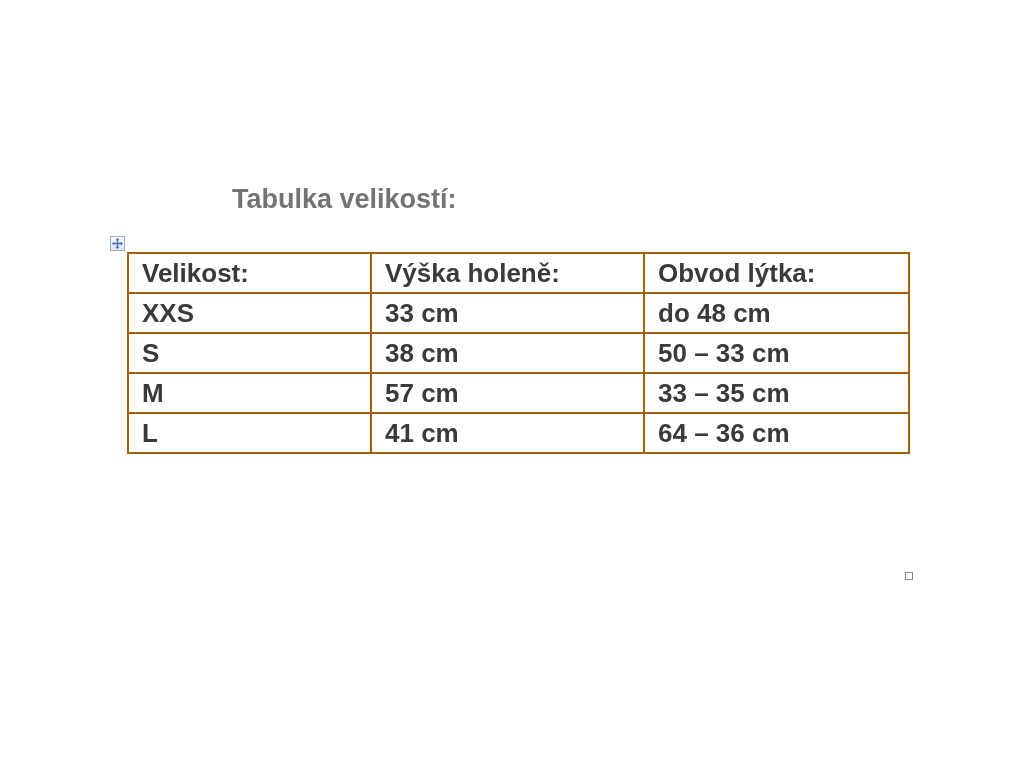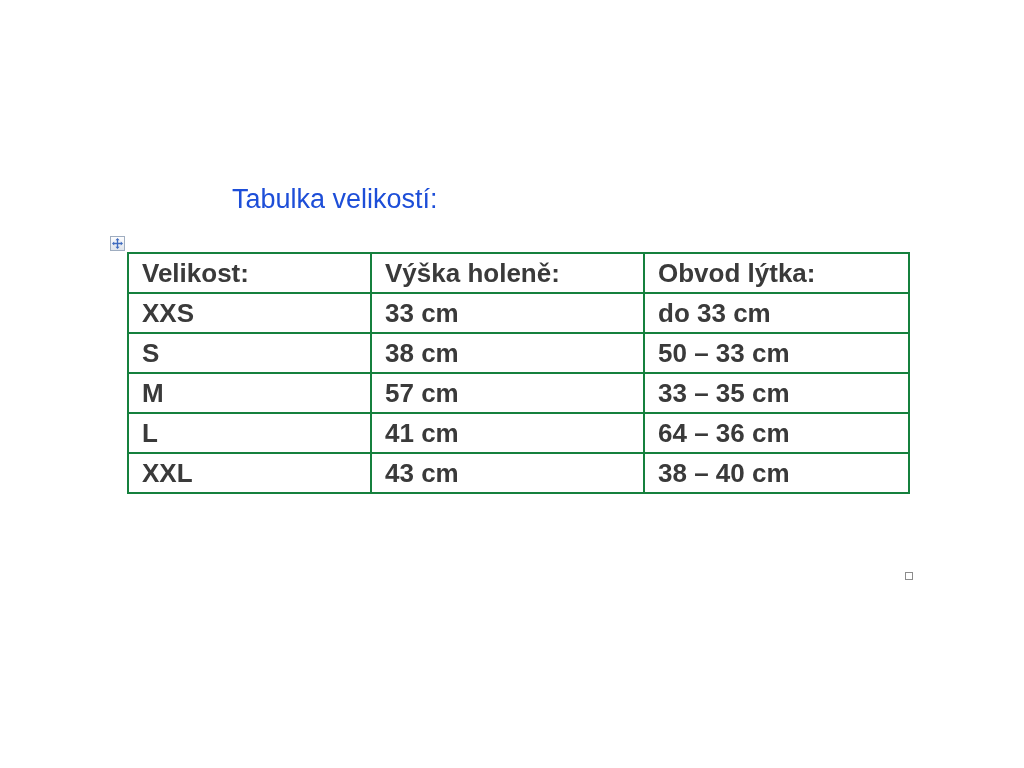--- a/index.html
+++ b/index.html
@@ -11,34 +11,34 @@
   }
   .canvas {
     position: relative;
     width: 1024px; height: 768px;
     background: #ffffff;
   }
   .doc-title {
     position: absolute;
     left: 232px; top: 184px;
     font-size: 27px;
-    font-weight: normal;
-    color: #1d4ed8;
+    font-weight: bold;
+    color: #737373;
     letter-spacing: 0px;
     white-space: nowrap;
   }
   table.size-table {
     position: absolute;
     left: 127px; top: 252px;
     width: 781px;
     border-collapse: collapse;
     table-layout: fixed;
   }
   table.size-table td, table.size-table th {
-    border: 2px solid #15803d;
+    border: 2px solid #a16207;
     height: 40px;
     padding: 0 0 0 13px;
     font-size: 26px;
     font-weight: bold;
     color: #3a3a3a;
     text-align: left;
     vertical-align: middle;
     white-space: nowrap;
     overflow: hidden;
   }
@@ -86,40 +86,35 @@
     </colgroup>
     <tbody>
       <tr>
         <th>Velikost:</th>
         <th>Výška holeně:</th>
         <th>Obvod lýtka:</th>
       </tr>
       <tr>
         <td>XXS</td>
         <td>33 cm</td>
-        <td>do 33 cm</td>
+        <td>do 48 cm</td>
       </tr>
       <tr>
         <td>S</td>
         <td>38 cm</td>
         <td>50 – 33 cm</td>
       </tr>
       <tr>
         <td>M</td>
         <td>57 cm</td>
         <td>33 – 35 cm</td>
       </tr>
       <tr>
         <td>L</td>
         <td>41 cm</td>
         <td>64 – 36 cm</td>
       </tr>
-      <tr>
-        <td>XXL</td>
-        <td>43 cm</td>
-        <td>38 – 40 cm</td>
-      </tr>
     </tbody>
   </table>
 
   <div class="resize-handle"></div>
 
 </div>
 
 </body></html>

